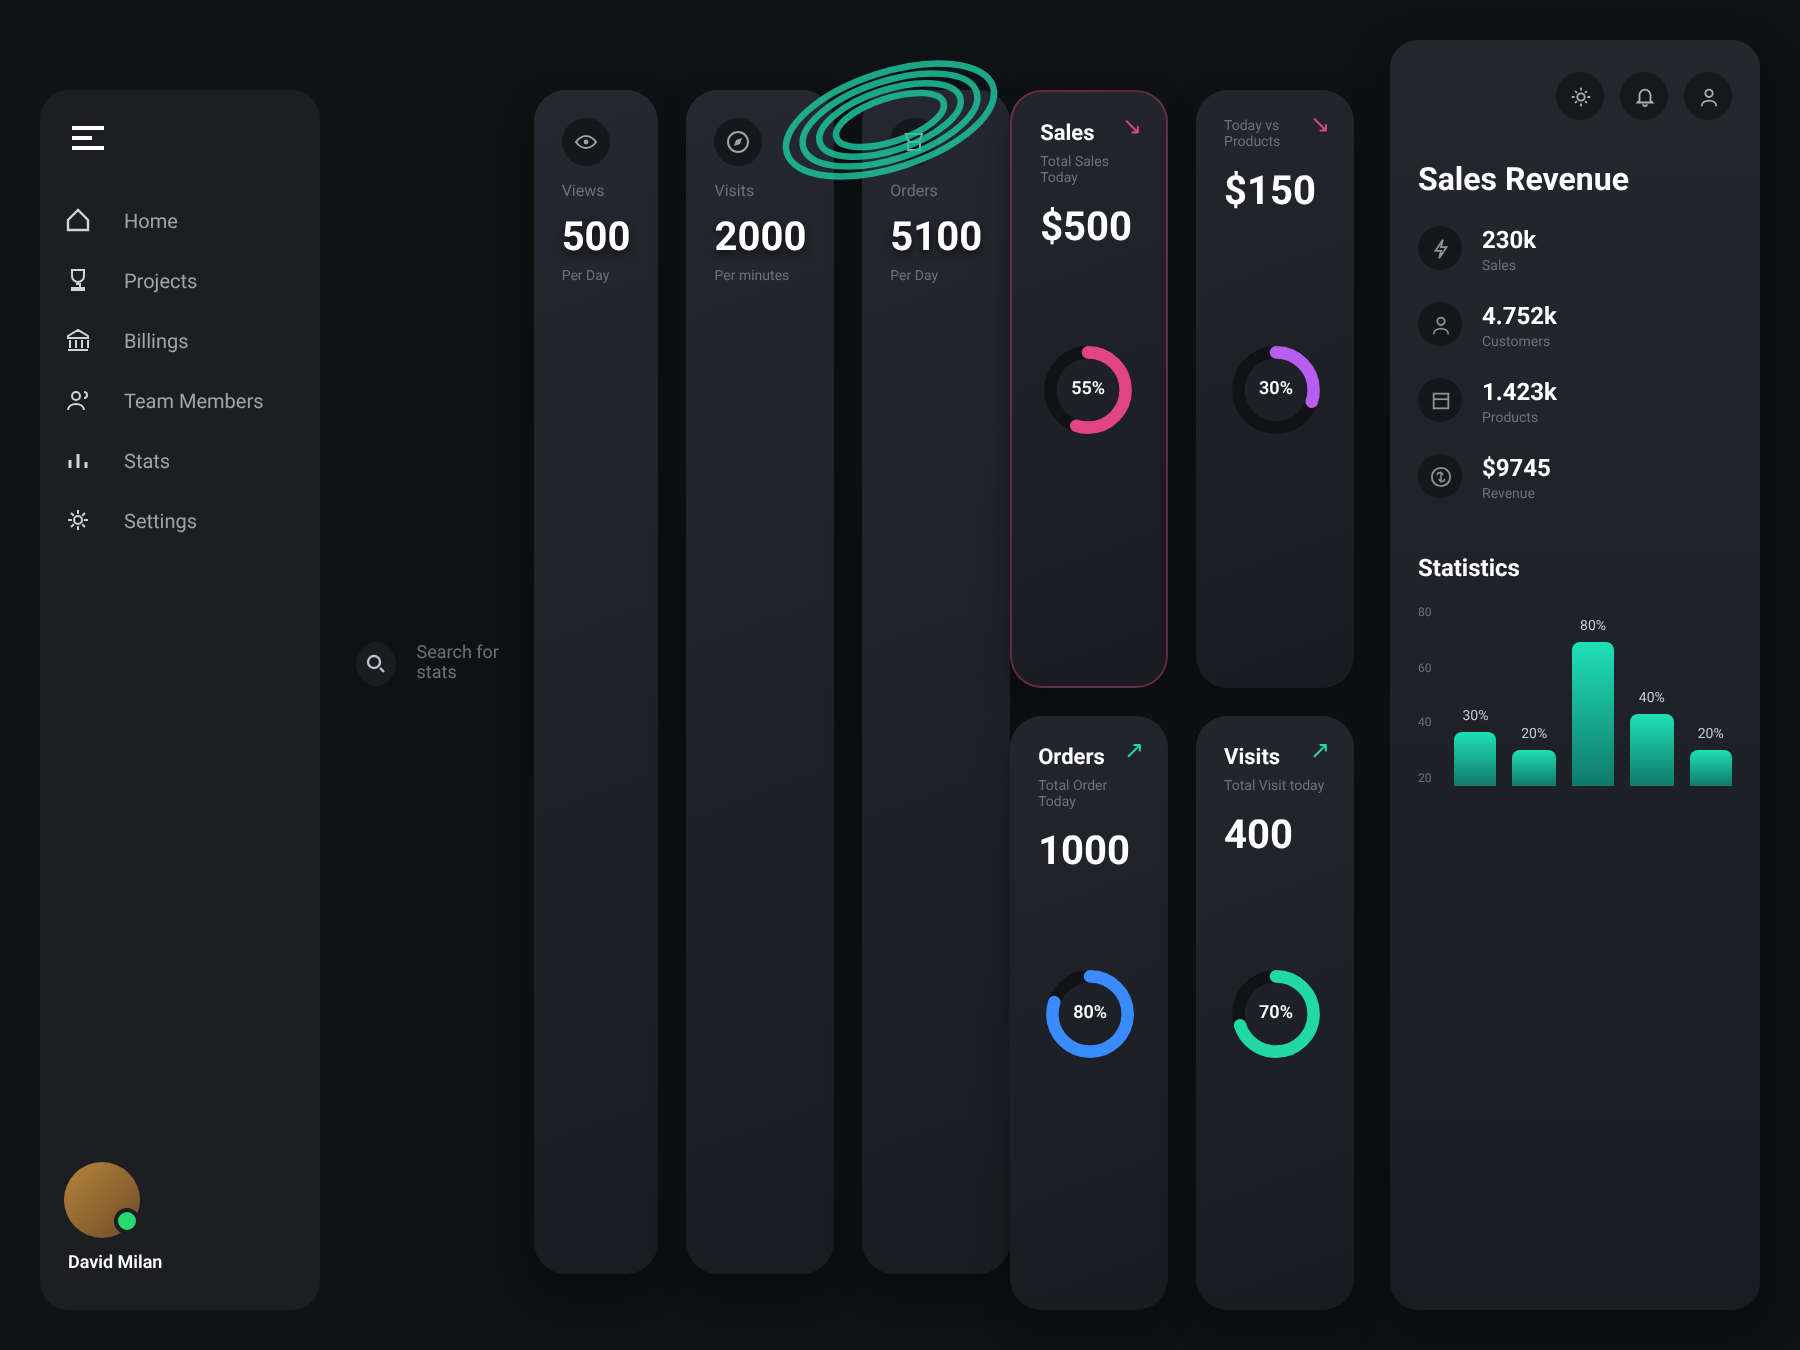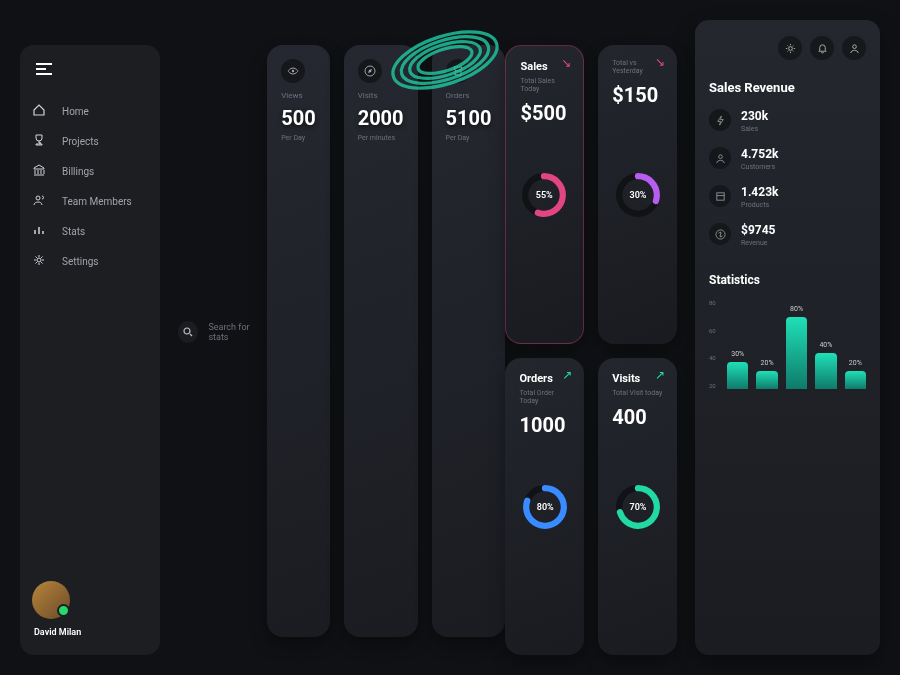--- a/index.html
+++ b/index.html
@@ -43,21 +43,21 @@
 .arrow.up{color:#27d9a6}
 .ring{position:absolute;right:16px;top:50%;transform:translateY(-50%);width:46px;height:46px}
 .ring svg{width:100%;height:100%;transform:rotate(-90deg)}
 .ring .bg{stroke:#101215;stroke-width:6;fill:none}
 .ring .fg{stroke-width:6;fill:none;stroke-linecap:round}
 .ring-label{position:absolute;inset:0;display:flex;align-items:center;justify-content:center;color:#fff;font-size:9px;font-weight:600}
 
 .right{width:185px;background:linear-gradient(180deg,#24272e,#1a1c21);border-radius:14px;padding:16px 14px;display:flex;flex-direction:column;margin-top:-25px;height:calc(100% + 25px);box-shadow:0 8px 20px rgba(0,0,0,0.4)}
 .right-icons{display:flex;justify-content:flex-end;gap:8px;margin-bottom:20px}
 .right-icons .rico{width:24px;height:24px;border-radius:50%;background:#16181c;display:flex;align-items:center;justify-content:center;color:#aeb1b7;cursor:pointer}
-.right h2{color:#fff;font-size:13px;font-weight:700;margin-bottom:14px}
+.right h2{color:#fff;font-size:16px;font-weight:700;margin-bottom:14px}
 .rev-item{display:flex;align-items:flex-start;gap:10px;margin-bottom:14px}
 .rev-ico{width:22px;height:22px;border-radius:50%;background:#15171b;display:flex;align-items:center;justify-content:center;color:#8e9198}
 .rev-val{color:#fff;font-size:12px;font-weight:700;margin-bottom:2px}
 .rev-lab{color:#6e7178;font-size:7px}
 .stats-title{color:#fff;font-size:12px;font-weight:700;margin:12px 0 12px}
 .bars{display:flex;align-items:flex-end;gap:8px;height:90px;position:relative;padding-left:18px}
 .ylabels{position:absolute;left:0;top:0;bottom:0;display:flex;flex-direction:column;justify-content:space-between;color:#6e7178;font-size:6px}
 .bar{flex:1;background:linear-gradient(180deg,#1fe0b7,#0f7a6a);border-radius:4px 4px 0 0;position:relative}
 .bar-cap{position:absolute;top:-12px;left:50%;transform:translateX(-50%);color:#c7cace;font-size:7px}
 svg{display:block}
@@ -194,21 +194,21 @@
   <div class="ring">
     <svg viewBox="0 0 44 44">
               <circle class="bg" cx="22" cy="22" r="18"></circle>
               <circle class="fg" cx="22" cy="22" r="18" stroke="#e14682" stroke-dasharray="113.09733552923255" stroke-dashoffset="50.893800988154645"></circle>
             </svg>
     <div class="ring-label">55%</div>
   </div>
         </div>
         <div class="metric-card">
           <div class="arrow down">↘</div>
-  <div class="metric-sub">Total vs Yesterday</div>
+  <div class="metric-sub">Today vs Products</div>
   <div class="metric-val">$150</div>
   <div class="ring">
     <svg viewBox="0 0 44 44">
               <circle class="bg" cx="22" cy="22" r="18"></circle>
               <circle class="fg" cx="22" cy="22" r="18" stroke="#b75df0" stroke-dasharray="113.09733552923255" stroke-dashoffset="79.16813487046278"></circle>
             </svg>
     <div class="ring-label">30%</div>
   </div>
         </div>
         <div class="metric-card">

